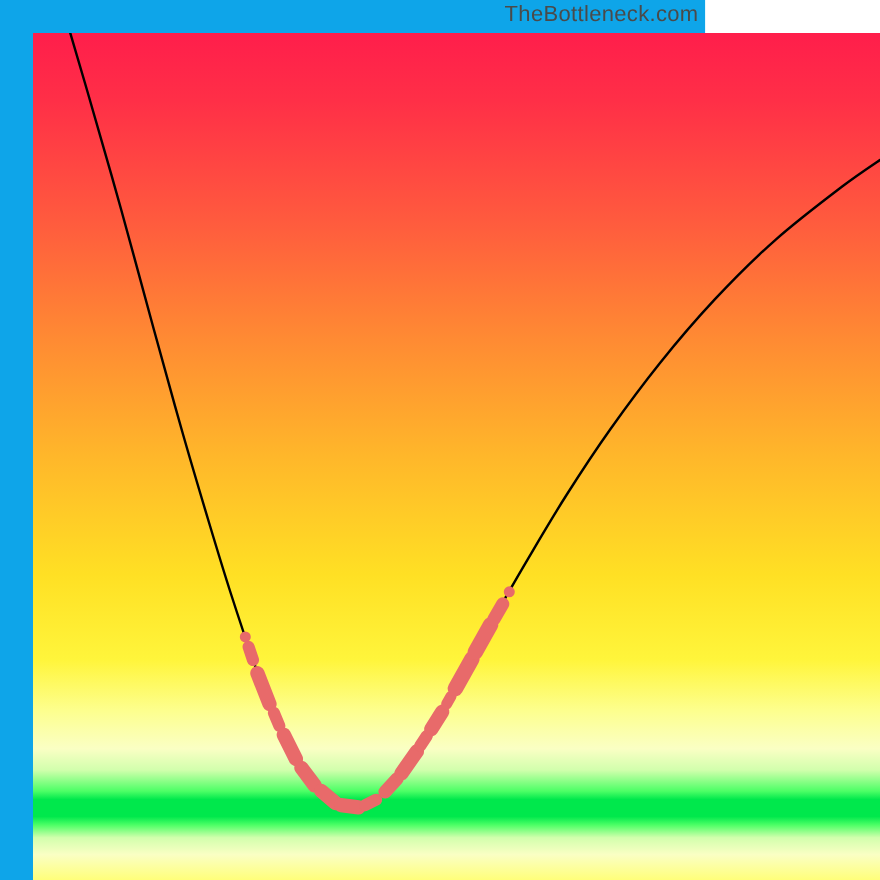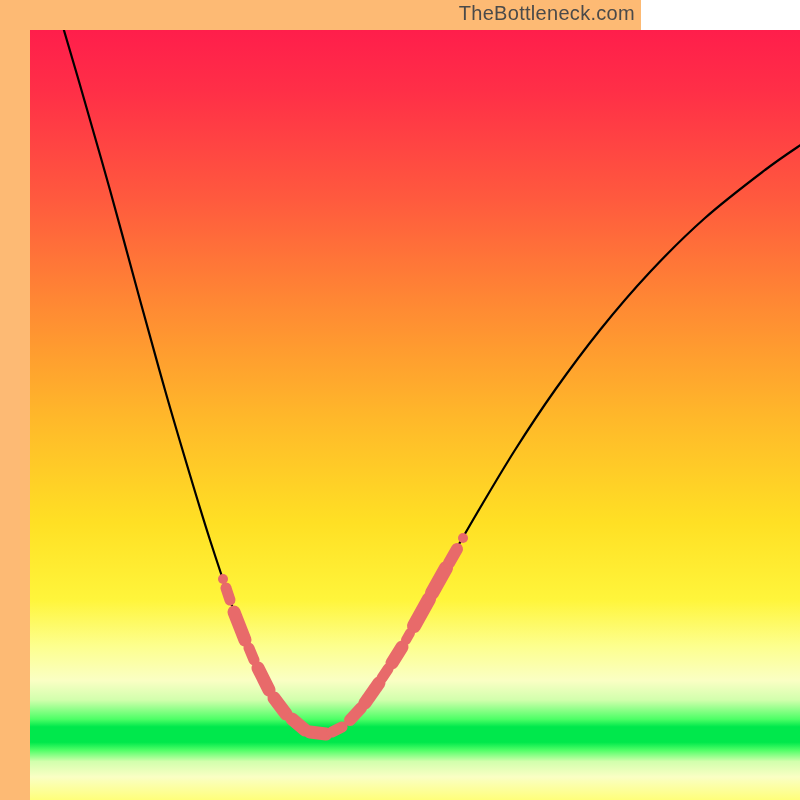--- a/index.html
+++ b/index.html
@@ -6,21 +6,21 @@
     margin: 0;
     padding: 0;
     width: 800px;
     height: 800px;
     overflow: hidden;
     font-family: Arial, Helvetica, sans-serif;
   }
   .outer-frame {
     width: 641px;
     height: 800px;
-    background: #fdba74;
+    background: #0ea5e9;
     position: relative;
   }
   .watermark {
     position: absolute;
     top: 2px;
     right: 6px;
     color: #4a4a4a;
     font-family: Verdana, Geneva, sans-serif;
     font-size: 20px;
     letter-spacing: 0.3px;

